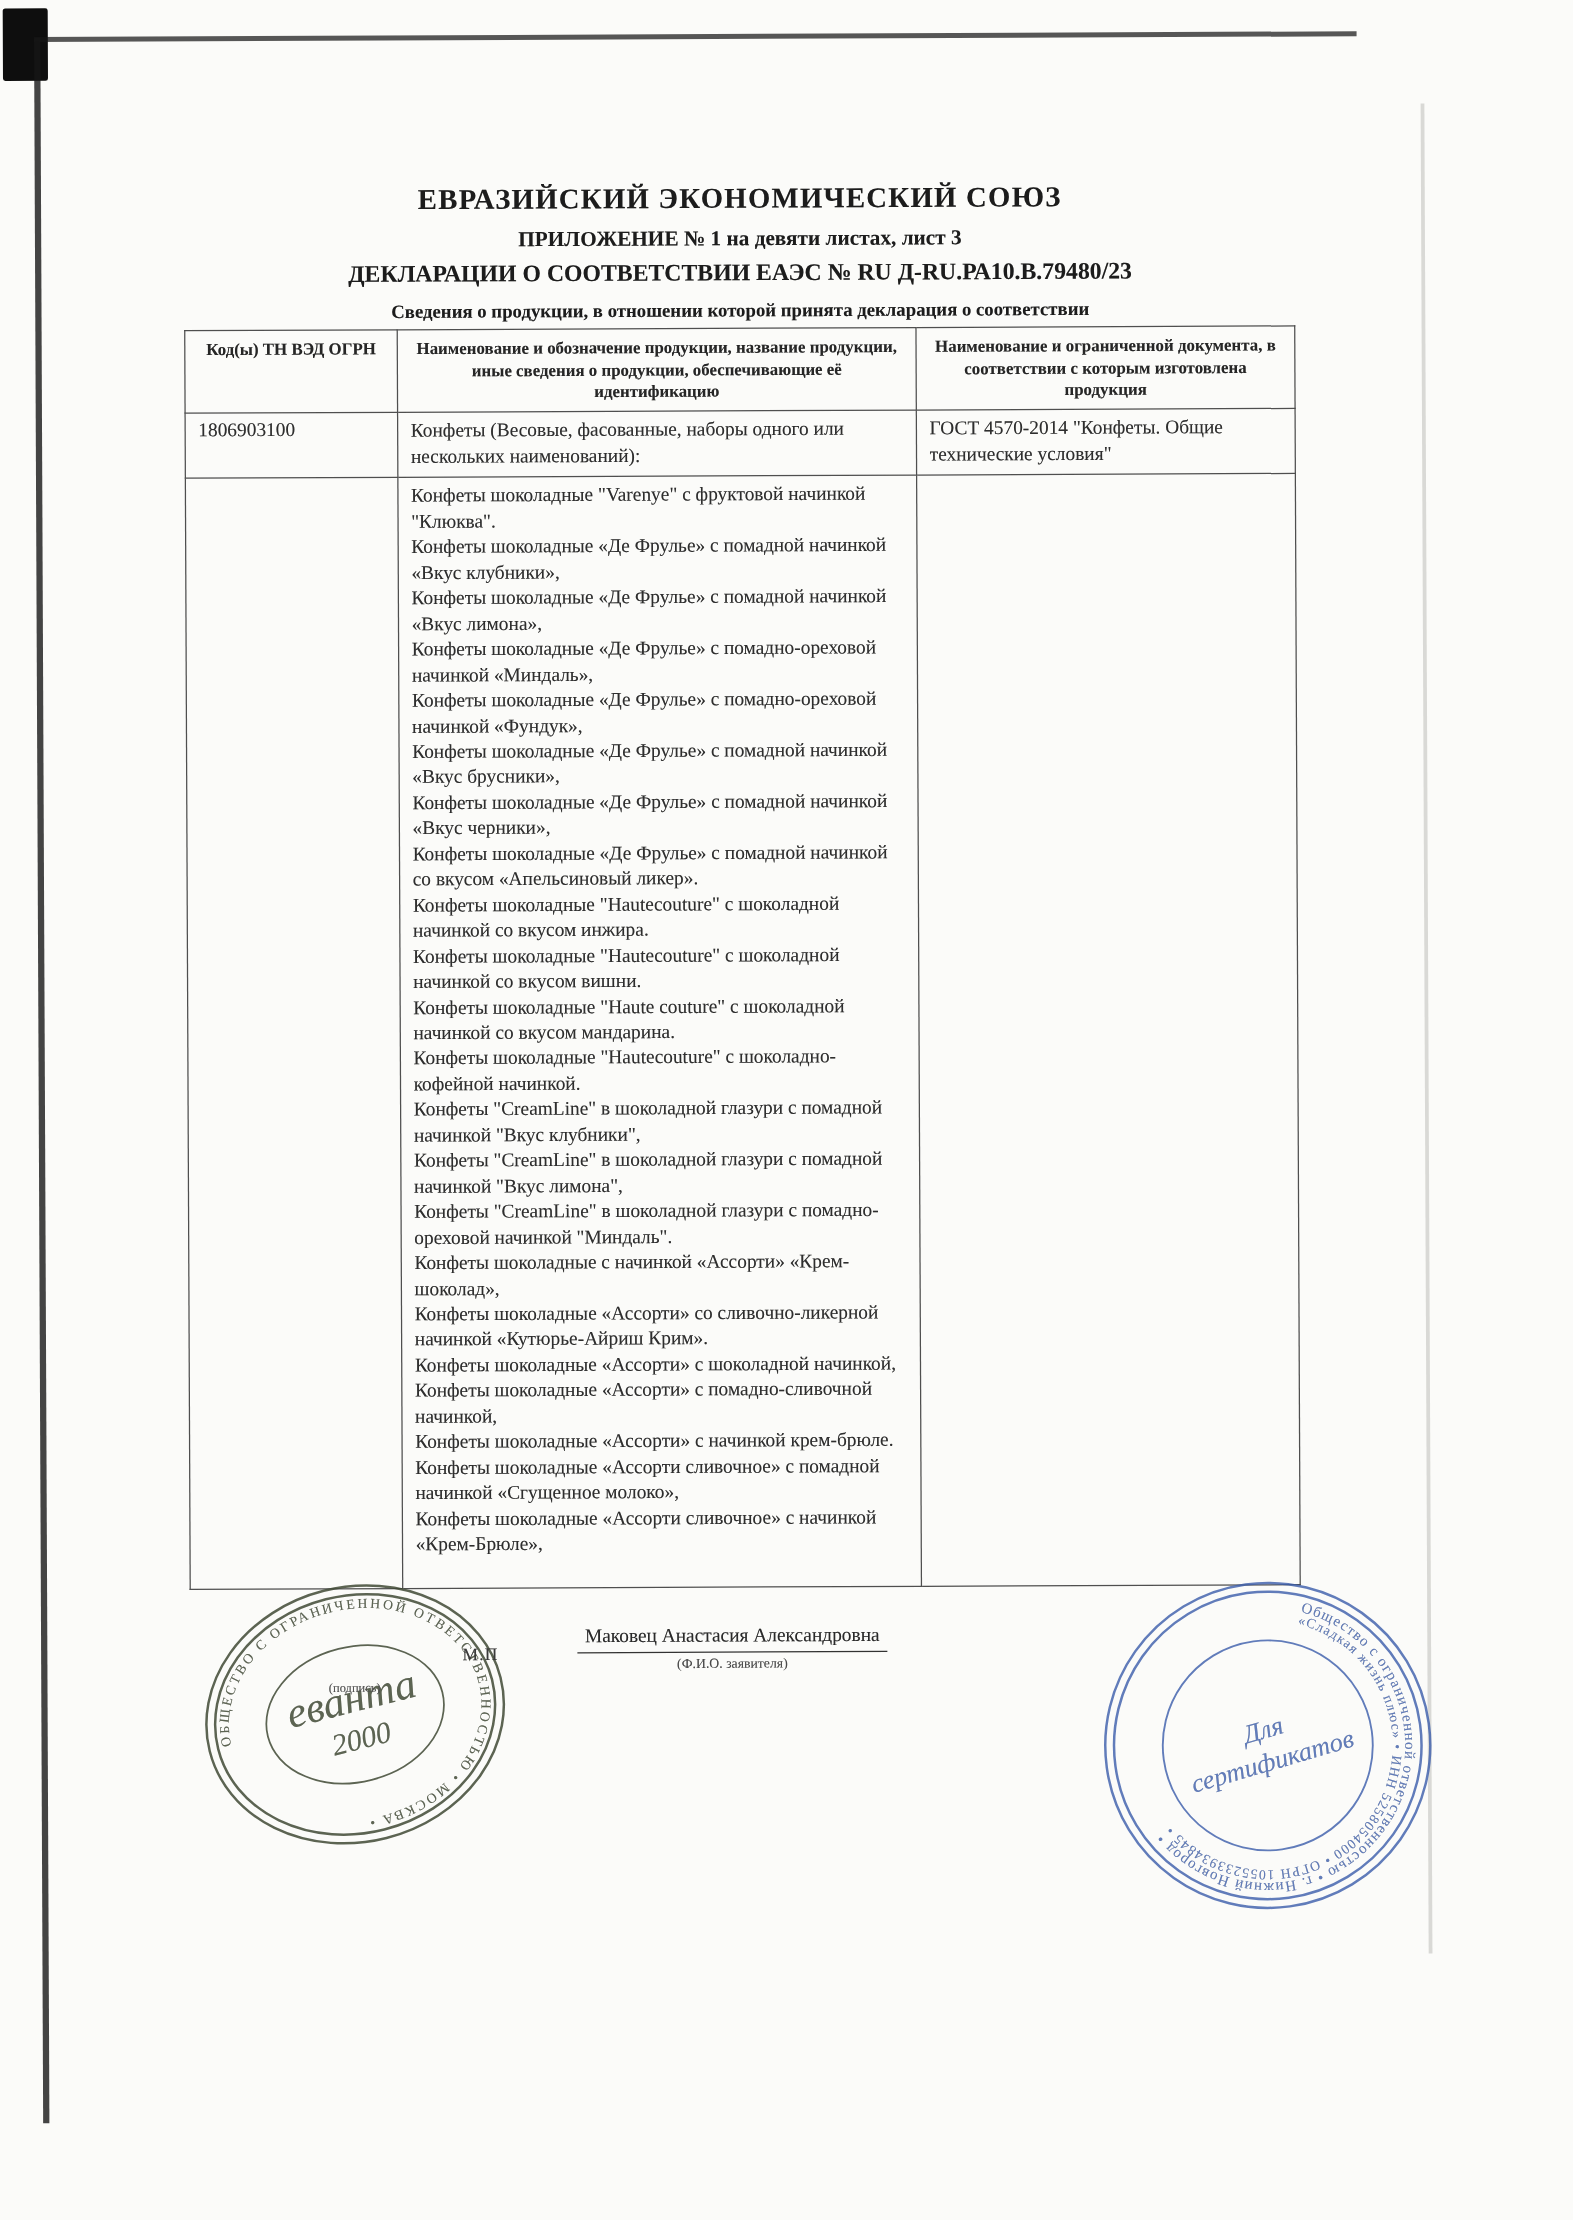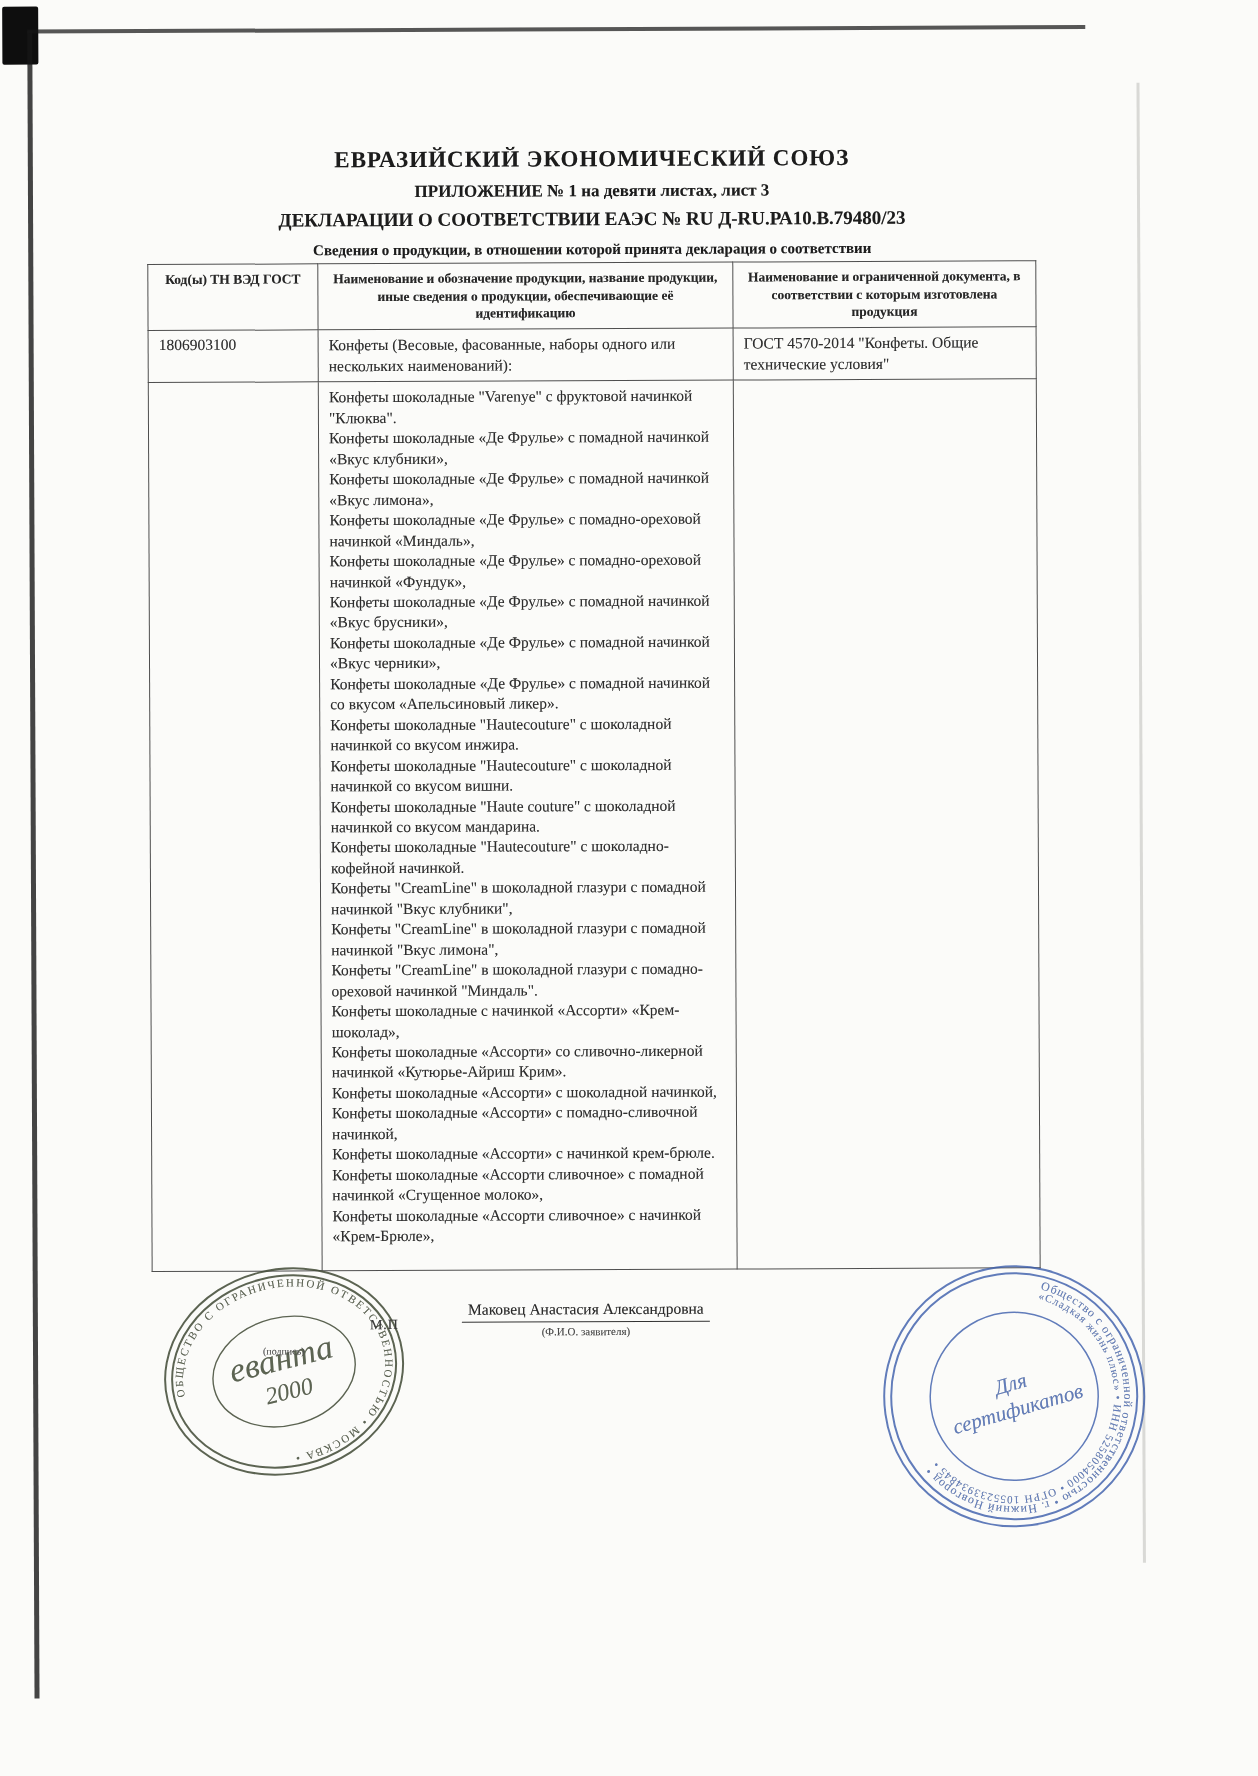--- a/index.html
+++ b/index.html
@@ -79,21 +79,21 @@
   </div>
 
   <table class="decl">
     <colgroup>
       <col style="width:170px">
         <col style="width:415px">
         <col style="width:303px">
     </colgroup>
     <tbody>
         <tr>
-      <th>Код(ы) ТН ВЭД ГОСТ</th>
+      <th>Код(ы) ТН ВЭД ОГРН</th>
       <th>Наименование и обозначение продукции, название продукции, иные сведения о продукции, обеспечивающие её идентификацию</th>
       <th>Наименование и ограниченной документа, в соответствии с которым изготовлена продукция</th>
     </tr>
     <tr>
       <td class="code-cell">1806903100</td>
       <td class="intro-cell">Конфеты (Весовые, фасованные, наборы одного или нескольких наименований):</td>
       <td class="gost-cell">ГОСТ 4570-2014 "Конфеты. Общие технические условия"</td>
     </tr>
     <tr>
       <td></td>

